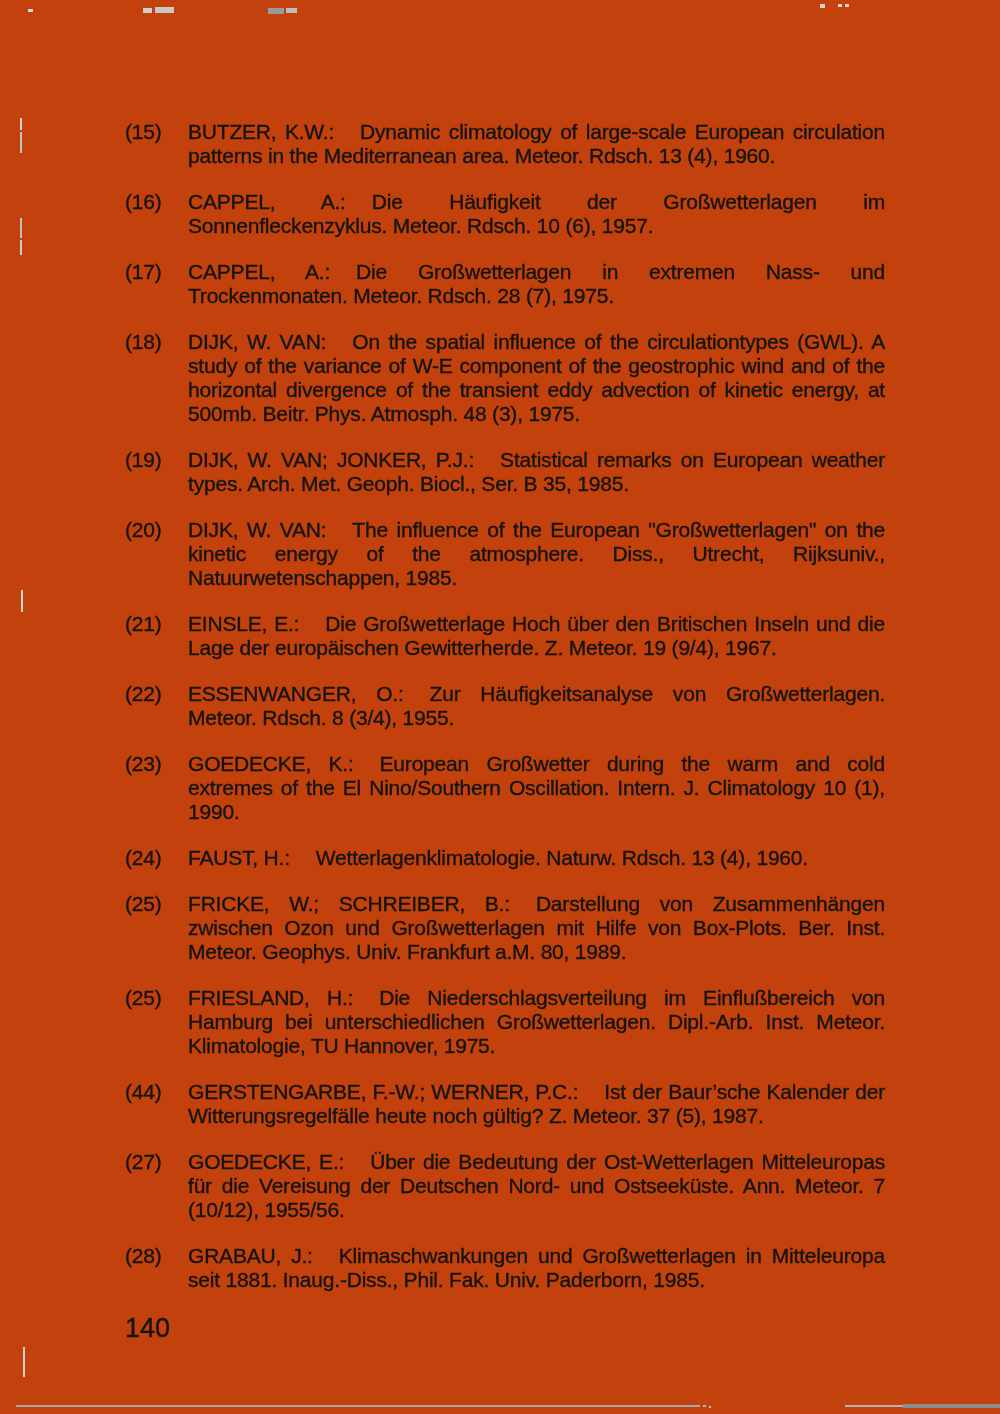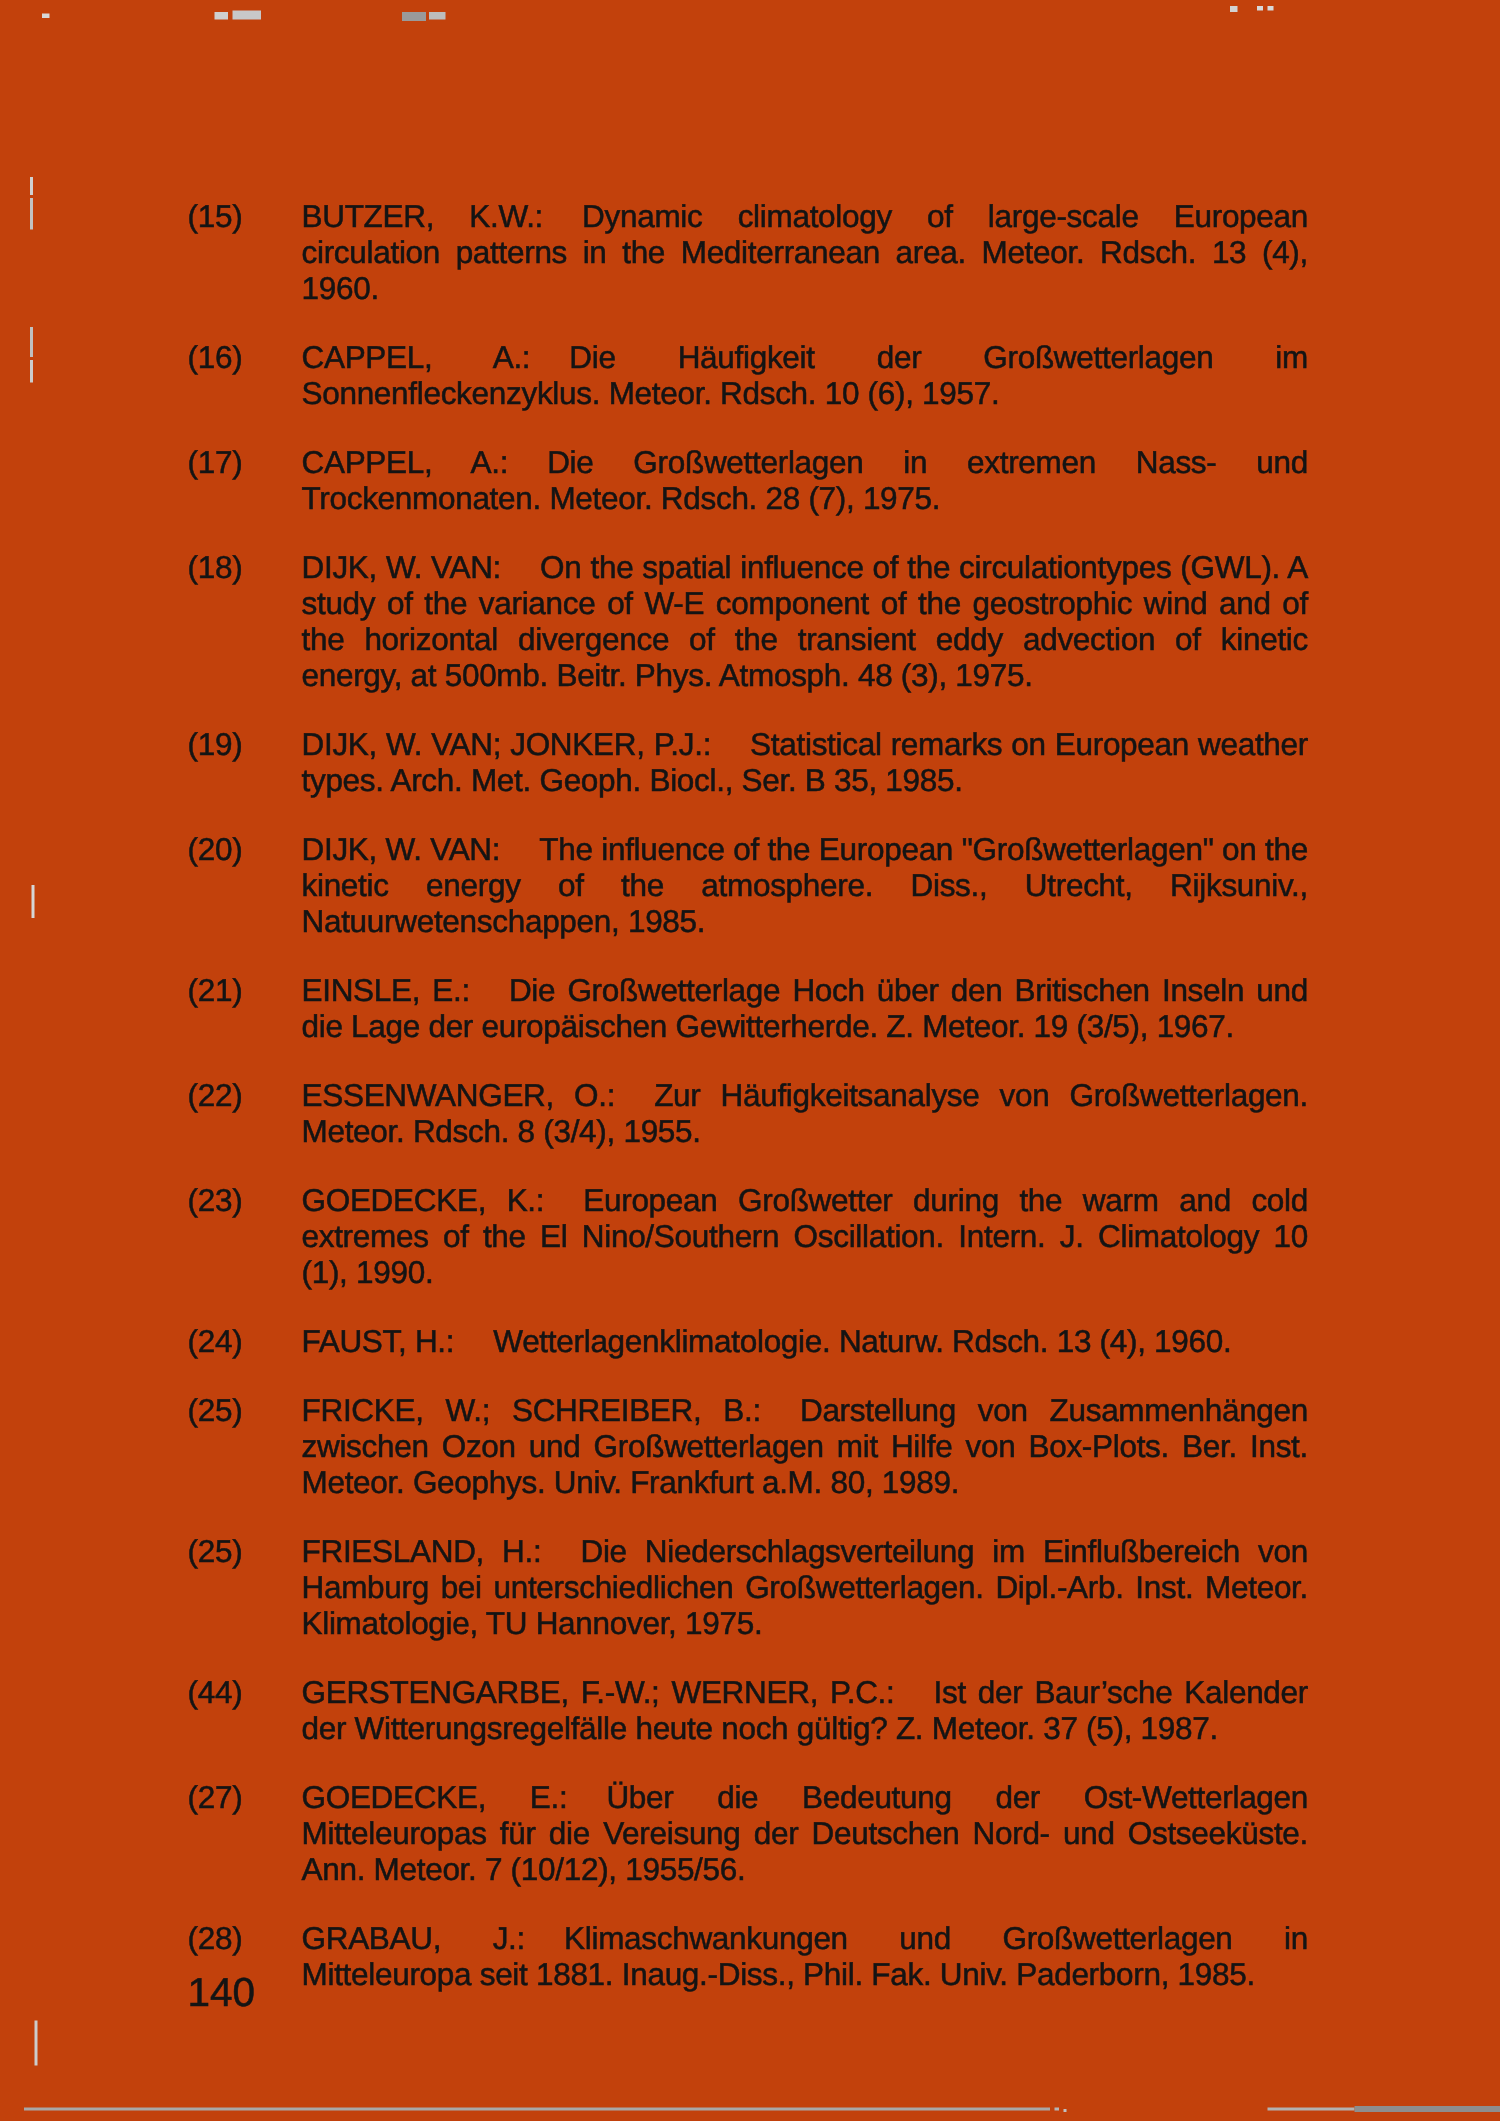--- a/index.html
+++ b/index.html
@@ -32,21 +32,21 @@
     text-align-last: left;
     -webkit-text-stroke: 0.35px #141414;
   }
   .ref-num {
     position: absolute;
     left: -60px;
     top: 0;
     white-space: nowrap;
   }
   .ref-text {
-    margin: 16px;
+    margin: 3px;
   }
   .ref-gap {
     display: inline-block;
     width: 26px;
   }
   .page-number {
     position: absolute;
     left: 125px;
     top: 1316px;
     font-size: 27px;
@@ -110,21 +110,21 @@
     <p class="ref-text"><span class="ref-author">DIJK, W. VAN; JONKER, P.J.:</span><span class="ref-gap"></span><span class="ref-body">Statistical remarks on European weather types. Arch. Met. Geoph. Biocl., Ser. B 35, 1985.</span></p>
   </div>
 
   <div class="ref-item">
     <span class="ref-num">(20)</span>
     <p class="ref-text"><span class="ref-author">DIJK, W. VAN:</span><span class="ref-gap"></span><span class="ref-body">The influence of the European "Großwetterlagen" on the kinetic energy of the atmosphere. Diss., Utrecht, Rijksuniv., Natuurwetenschappen, 1985.</span></p>
   </div>
 
   <div class="ref-item">
     <span class="ref-num">(21)</span>
-    <p class="ref-text"><span class="ref-author">EINSLE, E.:</span><span class="ref-gap"></span><span class="ref-body">Die Großwetterlage Hoch über den Britischen Inseln und die Lage der europäischen Gewitterherde. Z. Meteor. 19 (3/5), 1967.</span></p>
+    <p class="ref-text"><span class="ref-author">EINSLE, E.:</span><span class="ref-gap"></span><span class="ref-body">Die Großwetterlage Hoch über den Britischen Inseln und die Lage der europäischen Gewitterherde. Z. Meteor. 19 (9/4), 1967.</span></p>
   </div>
 
   <div class="ref-item">
     <span class="ref-num">(22)</span>
     <p class="ref-text"><span class="ref-author">ESSENWANGER, O.:</span><span class="ref-gap"></span><span class="ref-body">Zur Häufigkeitsanalyse von Großwetterlagen. Meteor. Rdsch. 8 (3/4), 1955.</span></p>
   </div>
 
   <div class="ref-item">
     <span class="ref-num">(23)</span>
     <p class="ref-text"><span class="ref-author">GOEDECKE, K.:</span><span class="ref-gap"></span><span class="ref-body">European Großwetter during the warm and cold extremes of the El Nino/Southern Oscillation. Intern. J. Climatology 10 (1), 1990.</span></p>

